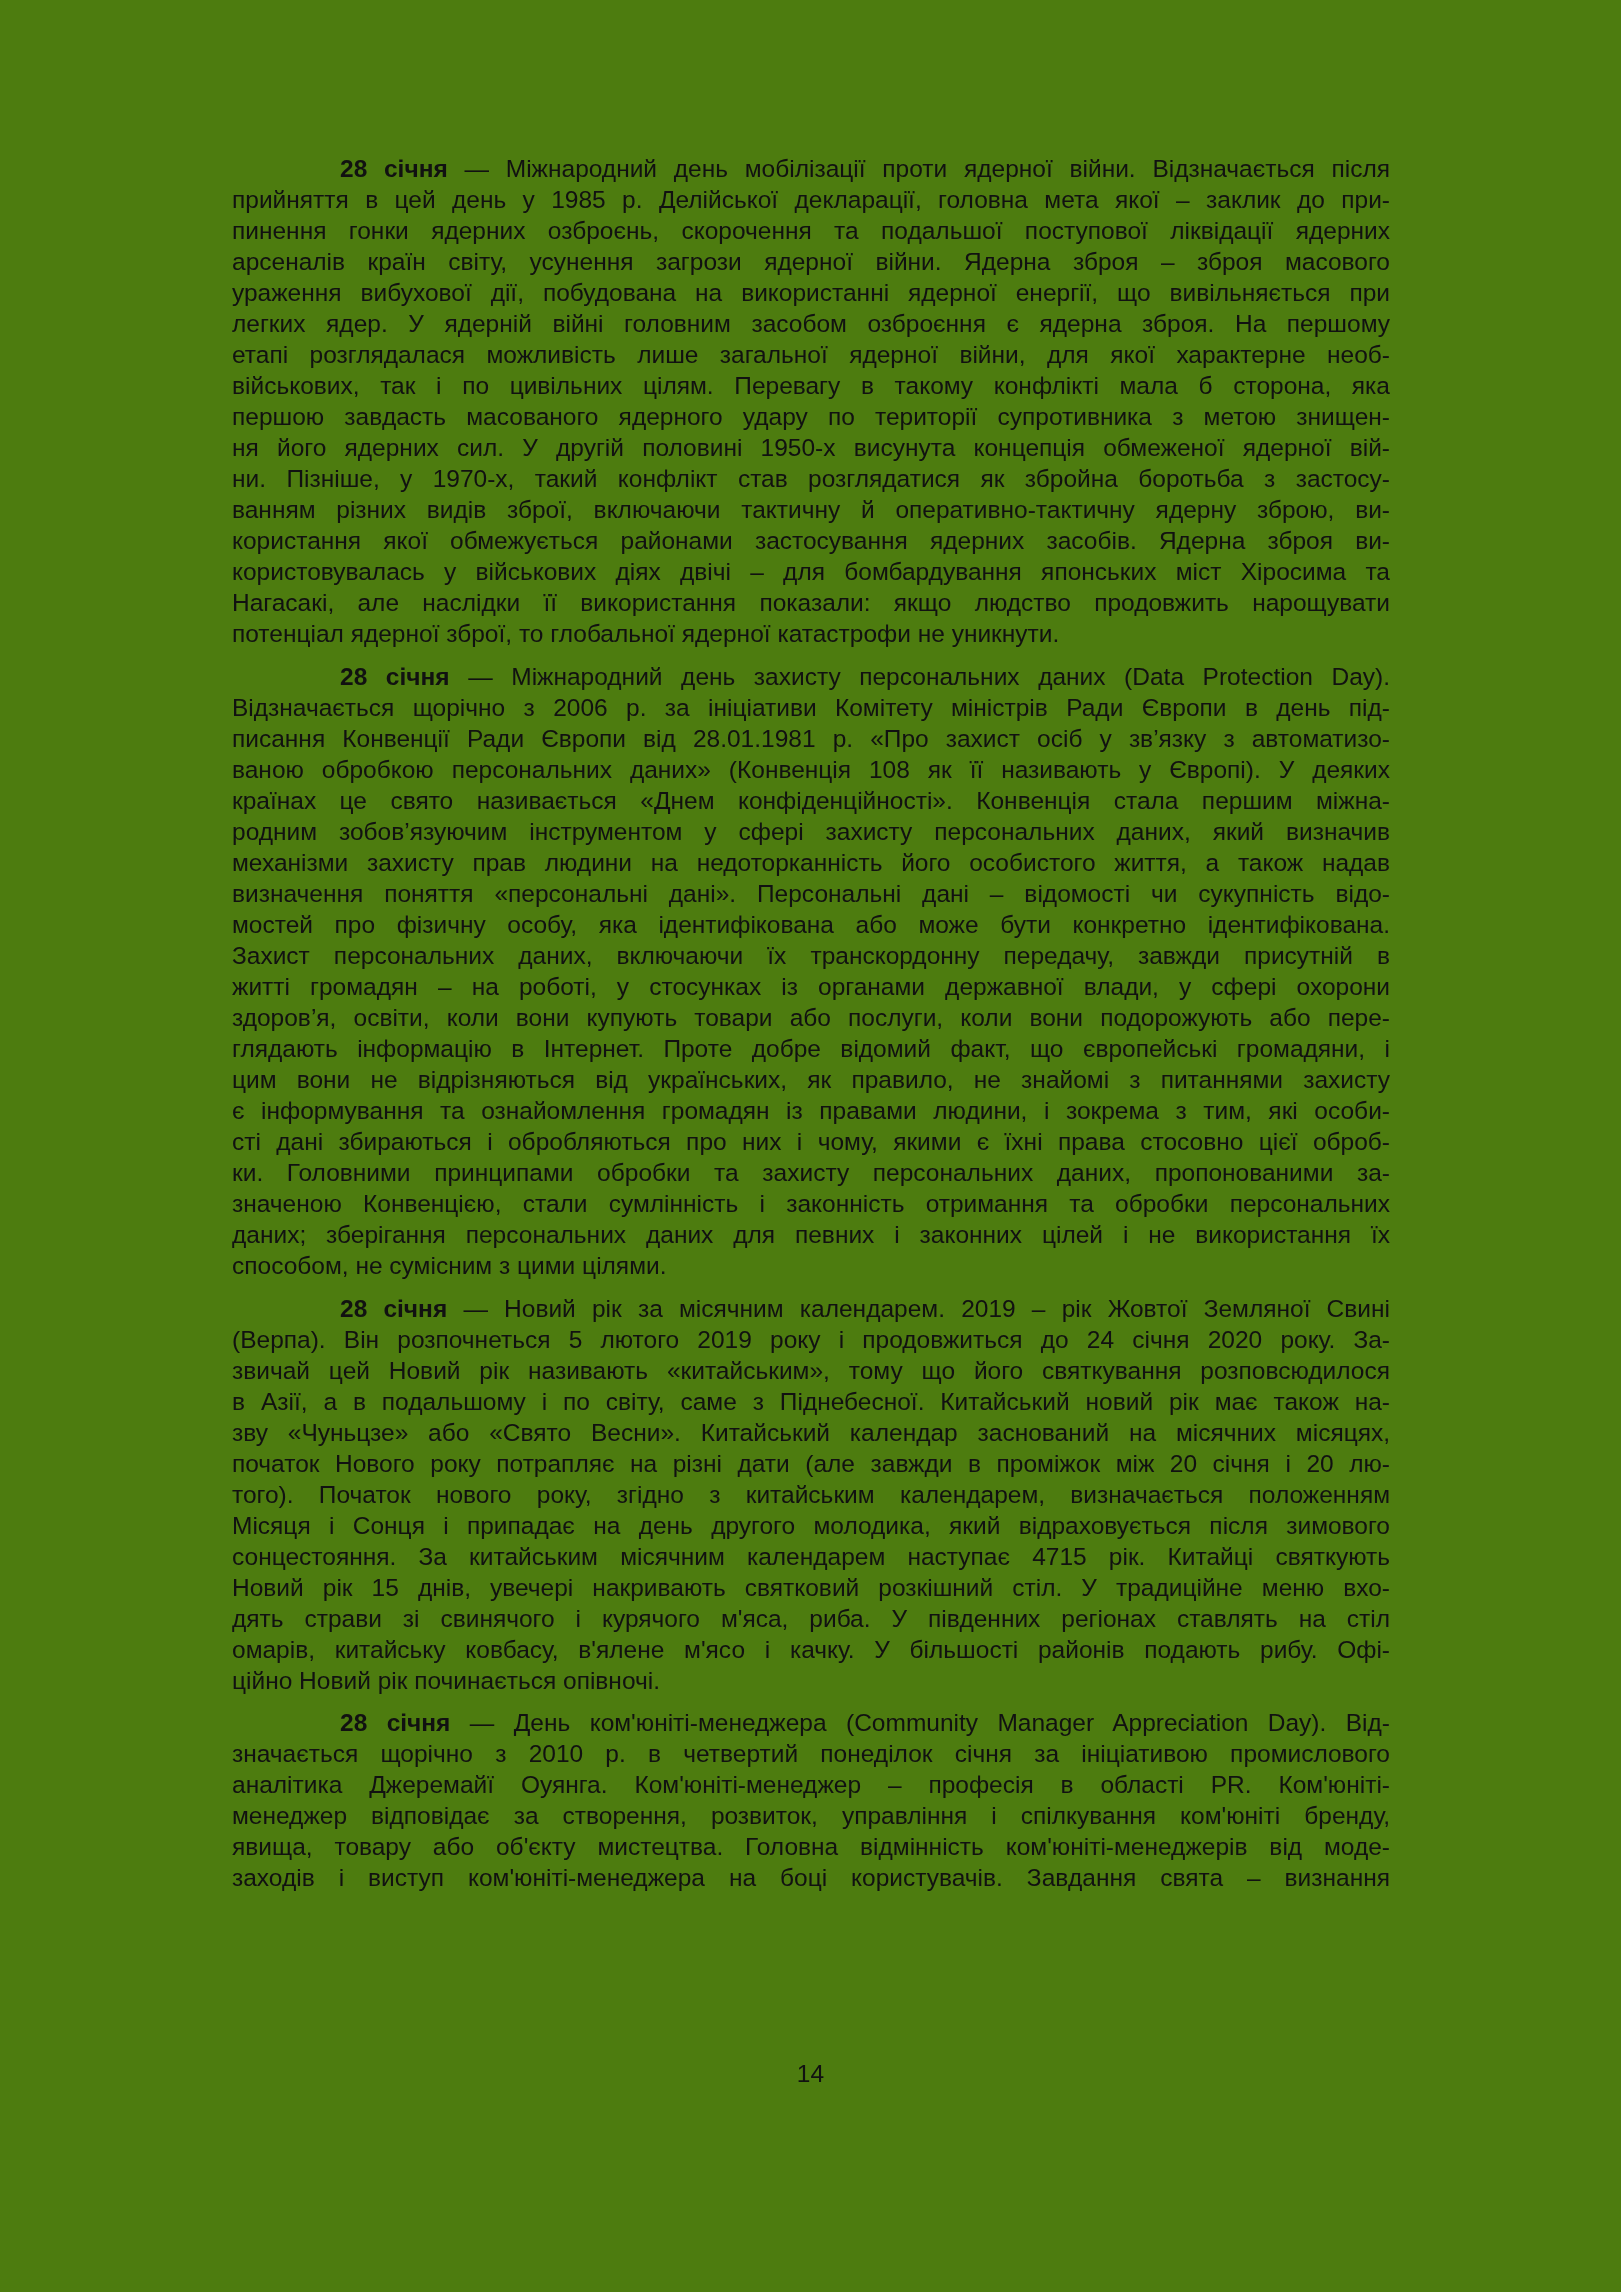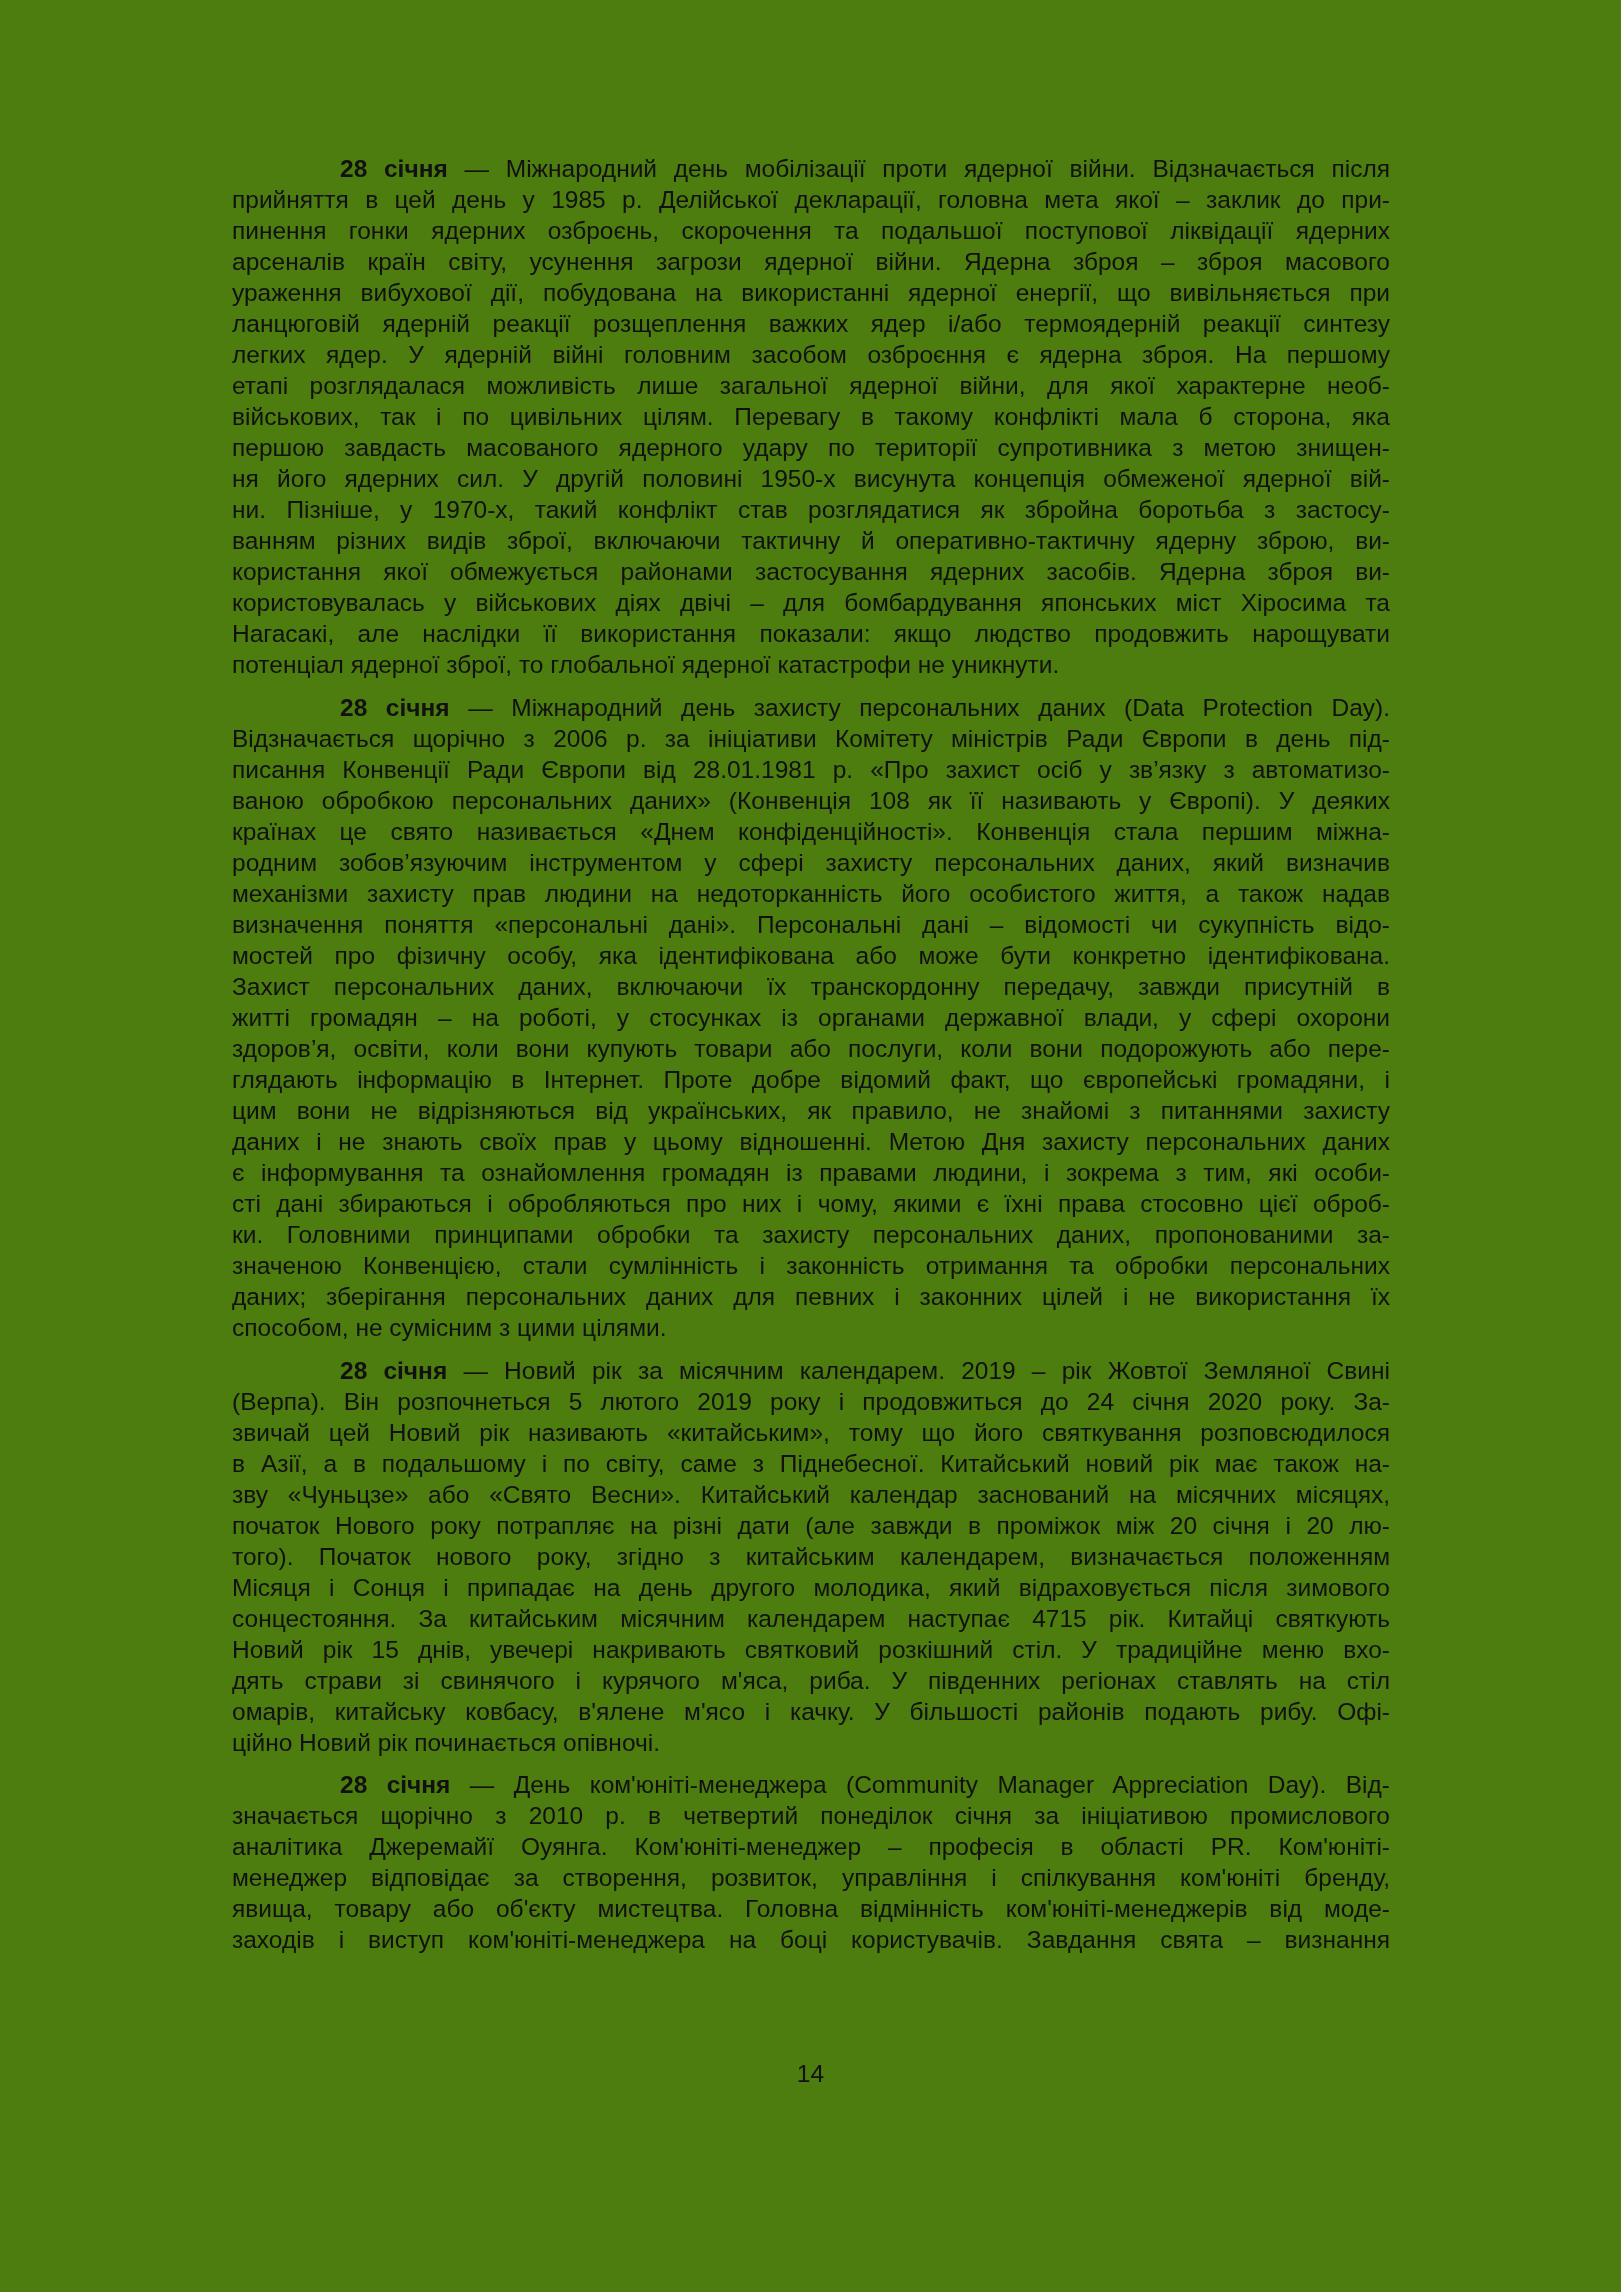--- a/index.html
+++ b/index.html
@@ -27,21 +27,20 @@
 <body>
 
 <div class="page">
   <div class="text-col" id="text-col">
       <div class="para">
         <span class="line first"><span class="date">28 січня</span><span> — </span><span>Міжнародний день мобілізації проти ядерної війни. Відзначається після</span></span>
         <span class="line"><span>прийняття в цей день у 1985 р. Делійської декларації, головна мета якої – заклик до при-</span></span>
         <span class="line"><span>пинення гонки ядерних озброєнь, скорочення та подальшої поступової ліквідації ядерних</span></span>
         <span class="line"><span>арсеналів країн світу, усунення загрози ядерної війни. Ядерна зброя – зброя масового</span></span>
         <span class="line"><span>ураження вибухової дії, побудована на використанні ядерної енергії, що вивільняється при</span></span>
-        <span class="line"><span>ланцюговій ядерній реакції розщеплення важких ядер і/або термоядерній реакції синтезу</span></span>
         <span class="line"><span>легких ядер. У ядерній війні головним засобом озброєння є ядерна зброя. На першому</span></span>
         <span class="line"><span>етапі розглядалася можливість лише загальної ядерної війни, для якої характерне необ-</span></span>
         <span class="line"><span>військових, так і по цивільних цілям. Перевагу в такому конфлікті мала б сторона, яка</span></span>
         <span class="line"><span>першою завдасть масованого ядерного удару по території супротивника з метою знищен-</span></span>
         <span class="line"><span>ня його ядерних сил. У другій половині 1950-х висунута концепція обмеженої ядерної вій-</span></span>
         <span class="line"><span>ни. Пізніше, у 1970-х, такий конфлікт став розглядатися як збройна боротьба з застосу-</span></span>
         <span class="line"><span>ванням різних видів зброї, включаючи тактичну й оперативно-тактичну ядерну зброю, ви-</span></span>
         <span class="line"><span>користання якої обмежується районами застосування ядерних засобів. Ядерна зброя ви-</span></span>
         <span class="line"><span>користовувалась у військових діях двічі – для бомбардування японських міст Хіросима та</span></span>
         <span class="line"><span>Нагасакі, але наслідки її використання показали: якщо людство продовжить нарощувати</span></span>
@@ -55,21 +54,20 @@
         <span class="line"><span>країнах це свято називається «Днем конфіденційності». Конвенція стала першим міжна-</span></span>
         <span class="line"><span>родним зобов’язуючим інструментом у сфері захисту персональних даних, який визначив</span></span>
         <span class="line"><span>механізми захисту прав людини на недоторканність його особистого життя, а також надав</span></span>
         <span class="line"><span>визначення поняття «персональні дані». Персональні дані – відомості чи сукупність відо-</span></span>
         <span class="line"><span>мостей про фізичну особу, яка ідентифікована або може бути конкретно ідентифікована.</span></span>
         <span class="line"><span>Захист персональних даних, включаючи їх транскордонну передачу, завжди присутній в</span></span>
         <span class="line"><span>житті громадян – на роботі, у стосунках із органами державної влади, у сфері охорони</span></span>
         <span class="line"><span>здоров’я, освіти, коли вони купують товари або послуги, коли вони подорожують або пере-</span></span>
         <span class="line"><span>глядають інформацію в Інтернет. Проте добре відомий факт, що європейські громадяни, і</span></span>
         <span class="line"><span>цим вони не відрізняються від українських, як правило, не знайомі з питаннями захисту</span></span>
-        <span class="line"><span>даних і не знають своїх прав у цьому відношенні. Метою Дня захисту персональних даних</span></span>
         <span class="line"><span>є інформування та ознайомлення громадян із правами людини, і зокрема з тим, які особи-</span></span>
         <span class="line"><span>сті дані збираються і обробляються про них і чому, якими є їхні права стосовно цієї оброб-</span></span>
         <span class="line"><span>ки. Головними принципами обробки та захисту персональних даних, пропонованими за-</span></span>
         <span class="line"><span>значеною Конвенцією, стали сумлінність і законність отримання та обробки персональних</span></span>
         <span class="line"><span>даних; зберігання персональних даних для певних і законних цілей і не використання їх</span></span>
         <span class="line last"><span>способом, не сумісним з цими цілями.</span></span>
       </div>
       <div class="para">
         <span class="line first"><span class="date">28 січня</span><span> — </span><span>Новий рік за місячним календарем. 2019 – рік Жовтої Земляної Свині</span></span>
         <span class="line"><span>(Верпа). Він розпочнеться 5 лютого 2019 року і продовжиться до 24 січня 2020 року. За-</span></span>

